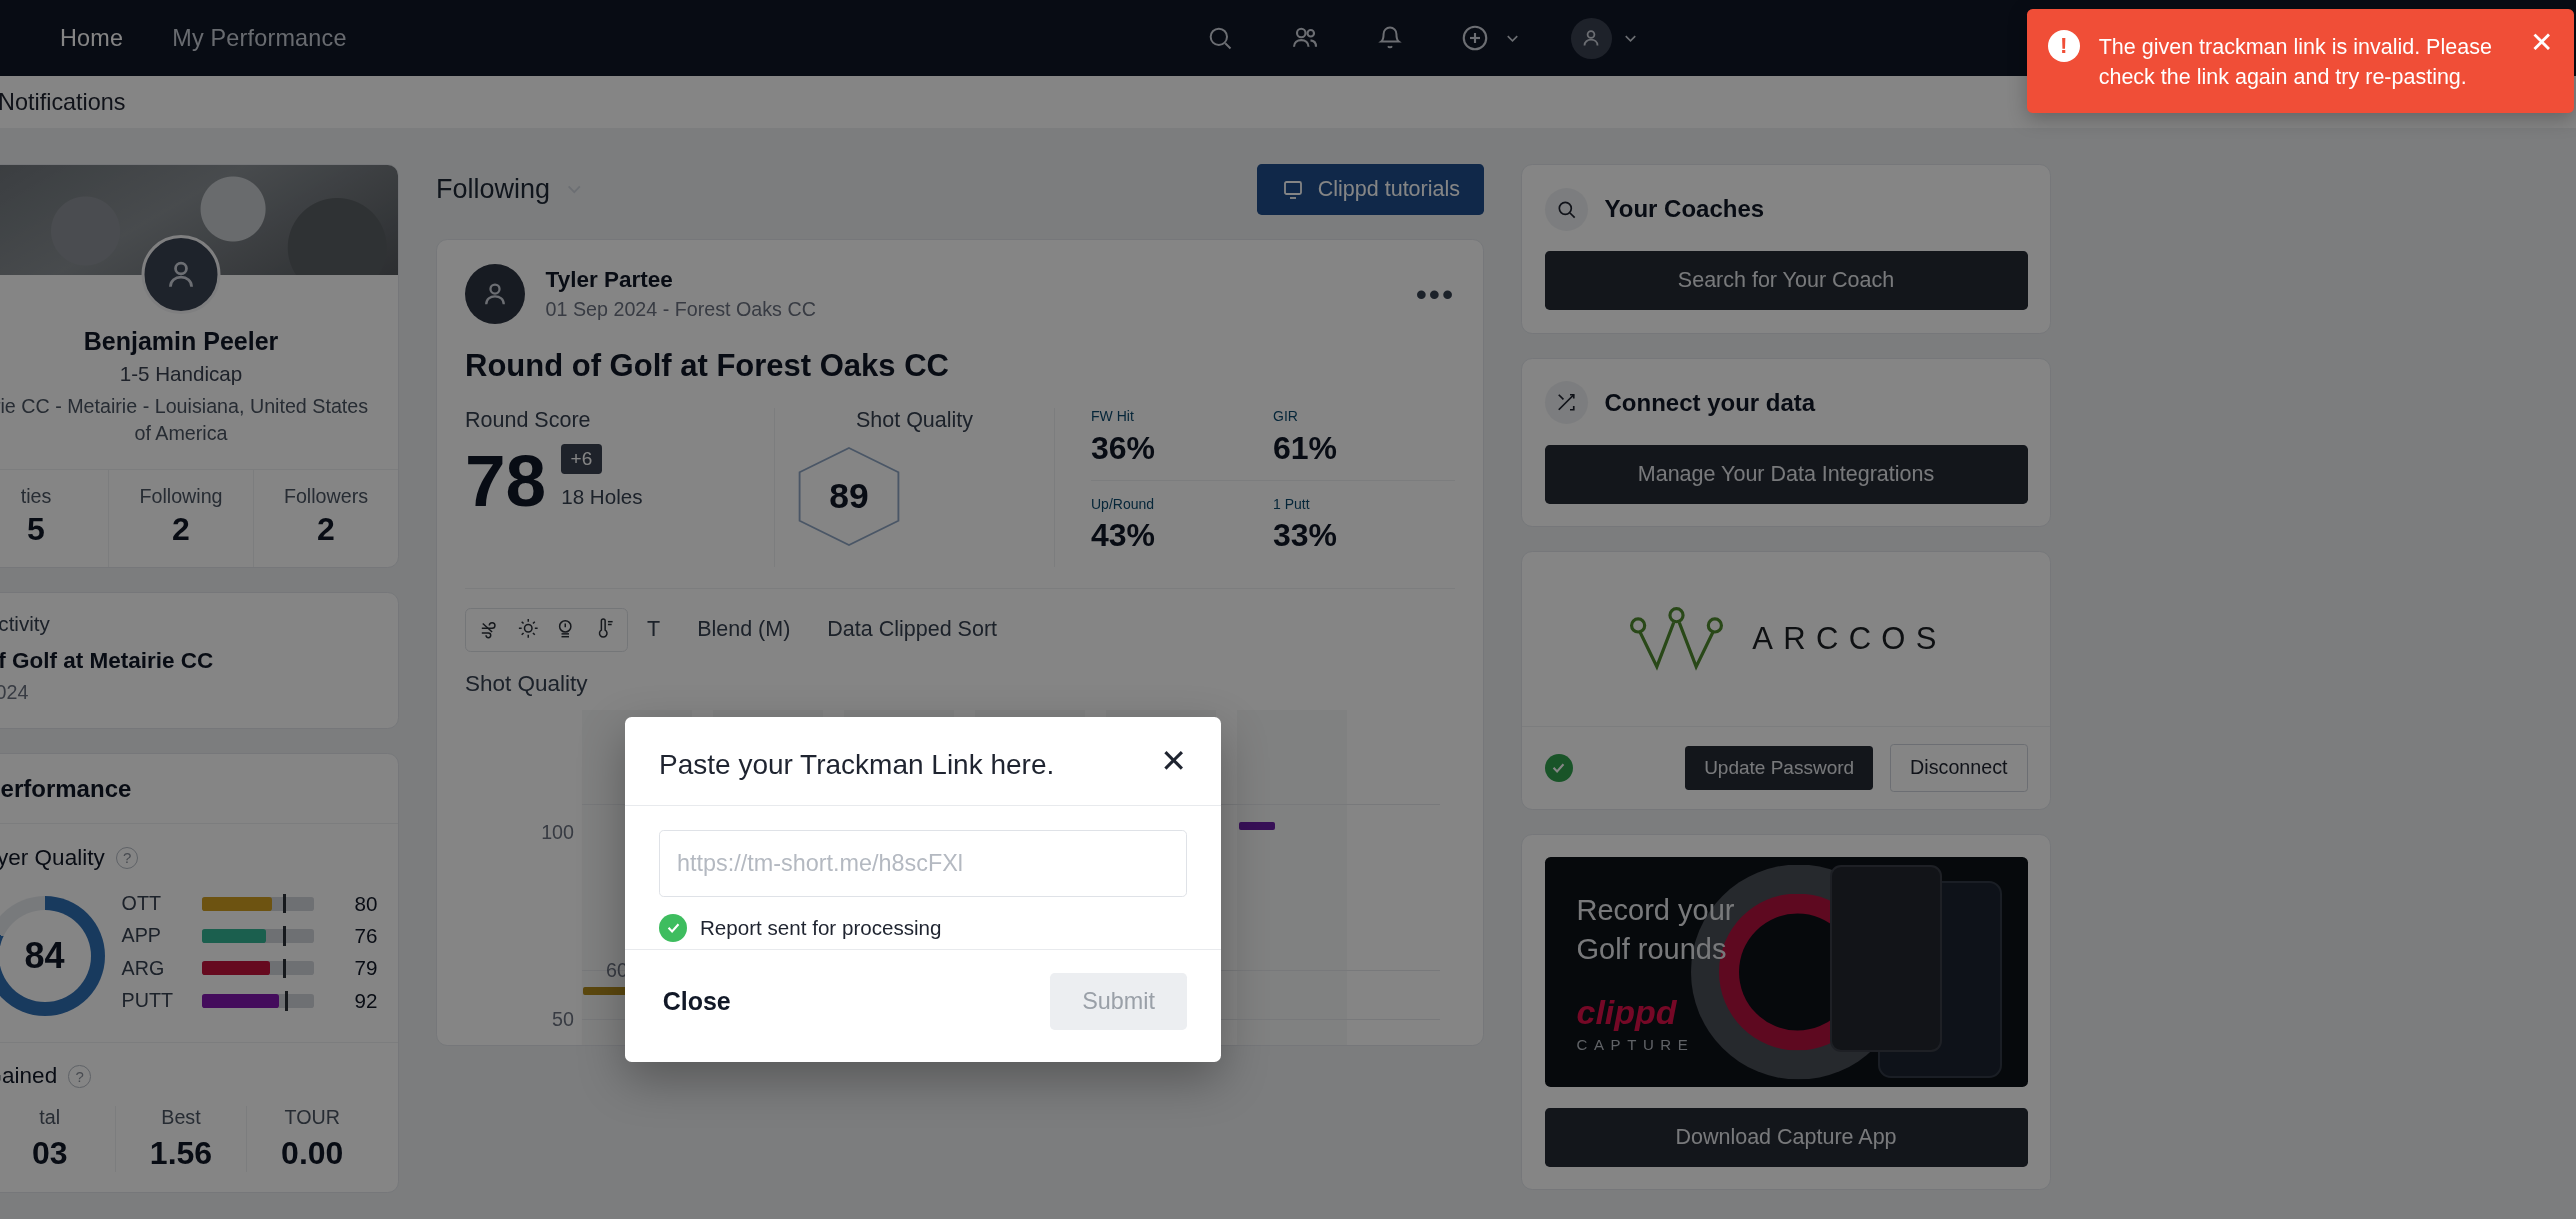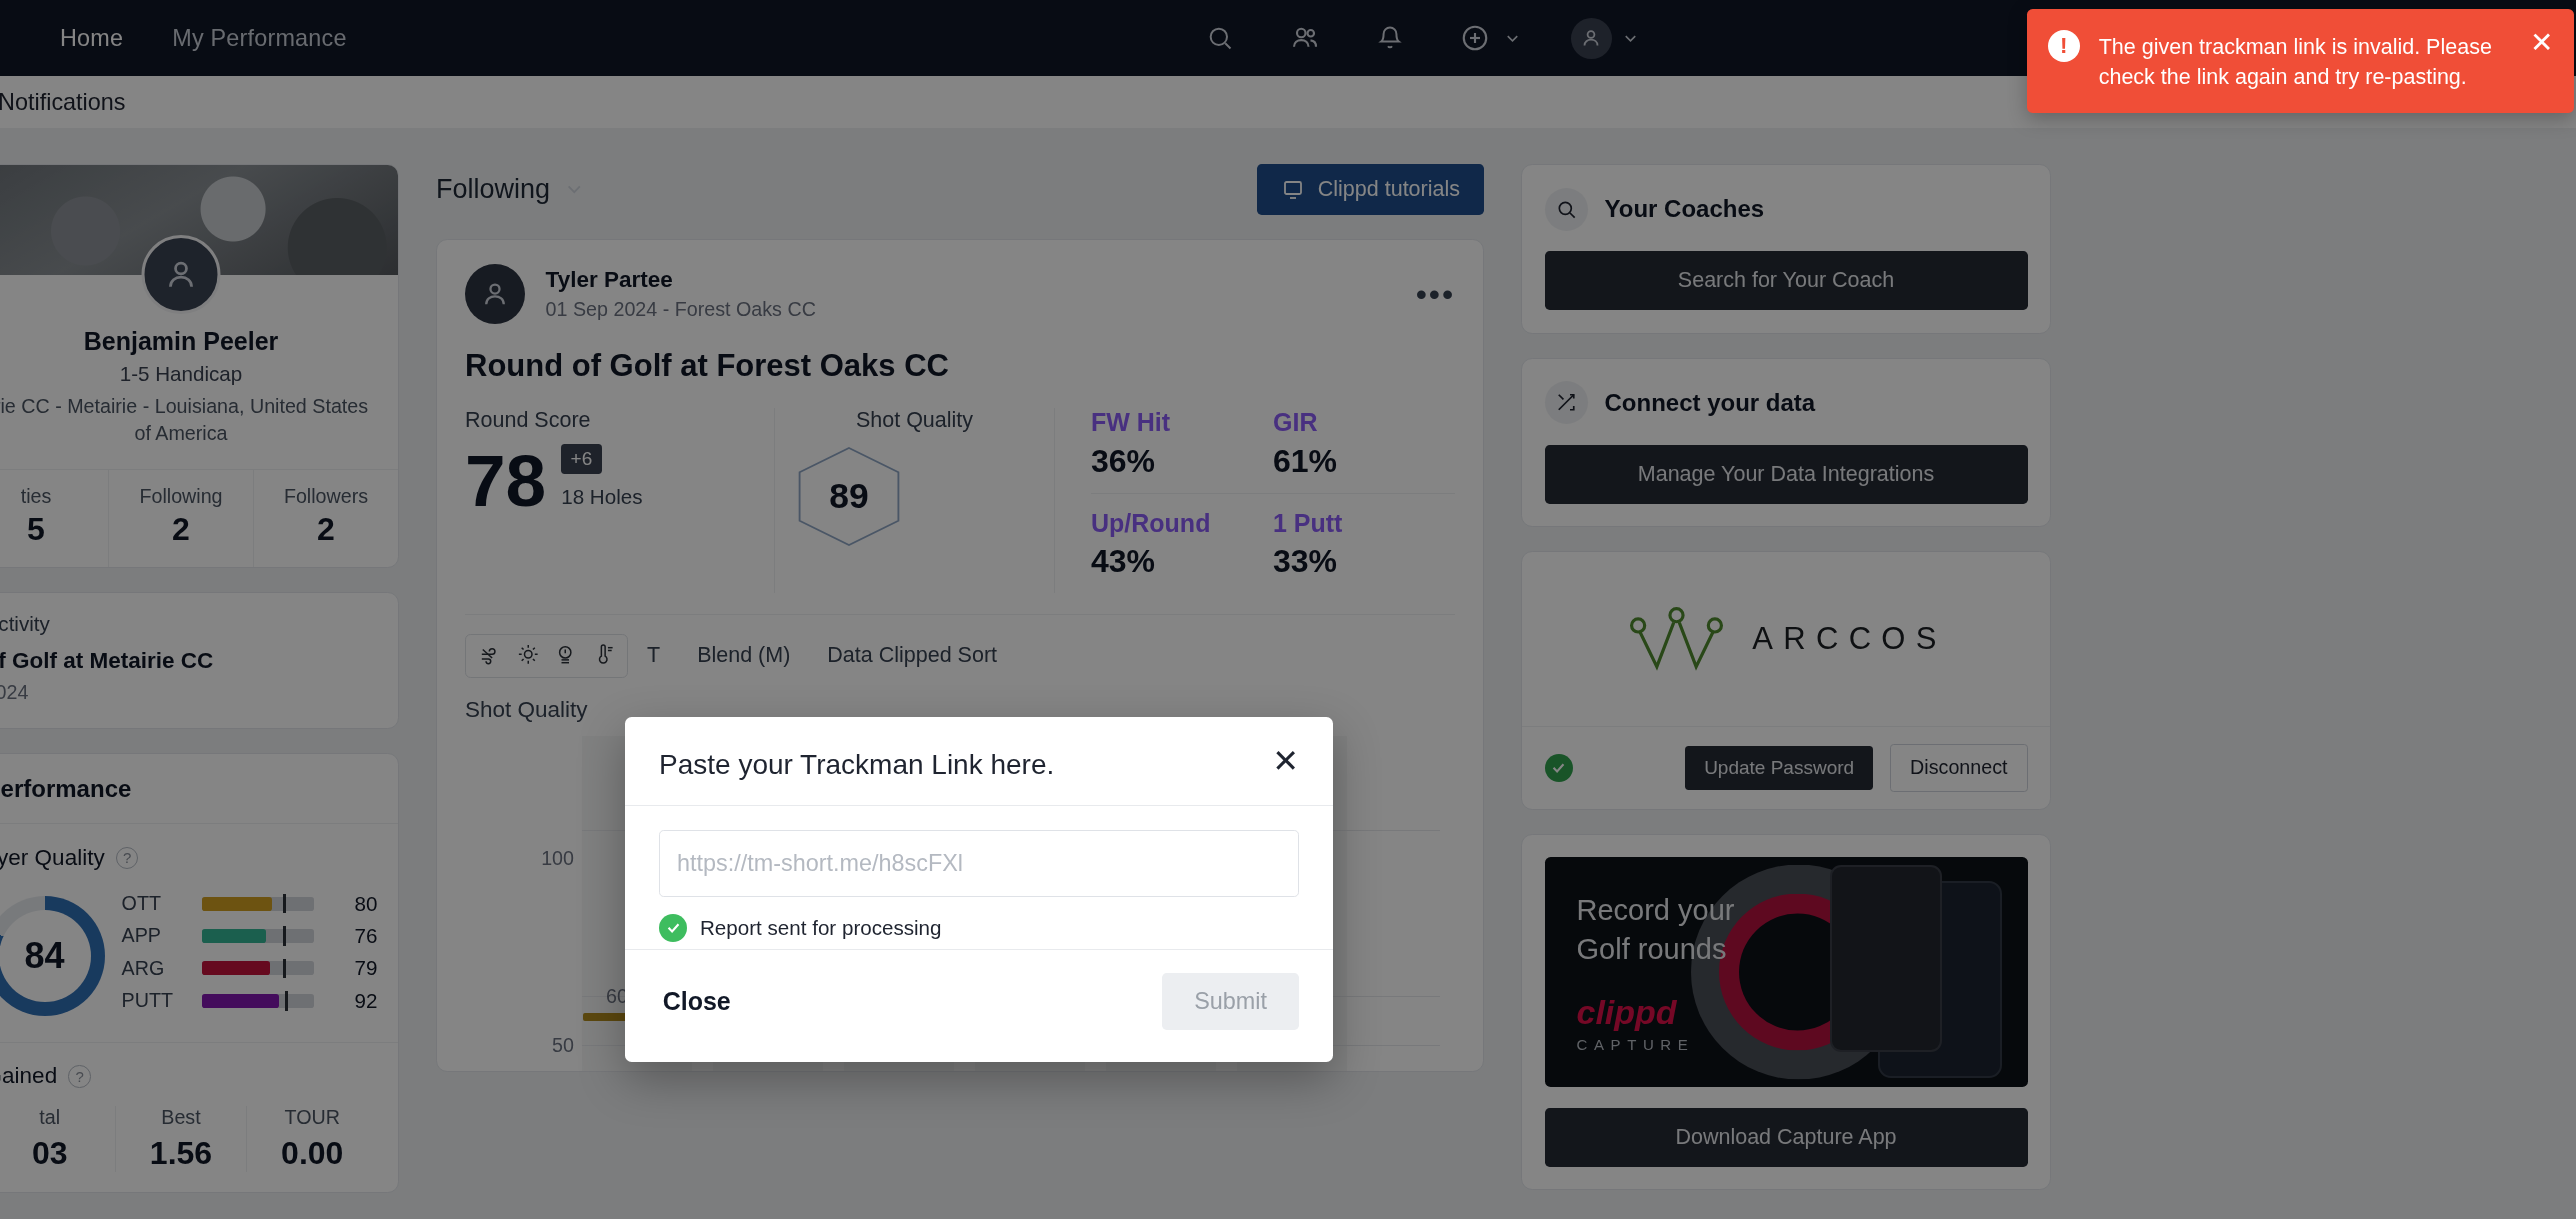--- a/index.html
+++ b/index.html
@@ -181,21 +181,21 @@
   .score-holes { font-size: 20.6px; color: #374151; margin-top: 11.2px; }
   .rr-sq {
     width: 281px; border-left: 0.9px solid #edeff2; border-right: 0.9px solid #edeff2;
     padding: 0 19px; text-align: center;
   }
   .hexwrap { margin-top: 11.2px; display: flex; }
   .rr-pct { flex: 1; padding-left: 36px; }
   .pct-grid { display: grid; grid-template-columns: 1fr 1fr; }
   .pct-cell { padding-bottom: 13px; }
   .pct-cell.bot { border-top: 0.9px solid #edeff2; padding-top: 15px; }
-  .pct-lab { font-size: 25px; color: #8b5cf6; font-weight: bold; }
+  .pct-lab { font-size: 14px; color: #0c4a6e; }
   .pct-val { font-size: 32px; font-weight: 700; color: #111827; margin-top: 5.6px; }
 
   .tabs-row { display: flex; align-items: center; gap: 19px; padding: 19px 0 11.2px; }
   .wx-box {
     display: flex; align-items: center; gap: 15px; border: 0.9px solid #dfe2e7;
     border-radius: 5.6px; padding: 8.4px 13px;
   }
   .wx-ic svg { stroke: #2b3038; fill: none; stroke-width: 1.6; }
   .tab-items { display: flex; gap: 37px; font-size: 21.5px; color: #374151; }
 
@@ -294,21 +294,21 @@
     margin-top: 20.6px; width: 100%; background: #252b35; color: #e6e8ec;
     border: none; border-radius: 4.7px; padding: 17px 0; font-size: 21.5px;
     font-family: inherit; cursor: pointer;
   }
 
   
   .scrim {
     position: absolute; inset: 0; background: rgba(0,0,0,.48); z-index: 40;
   }
   .modal {
-    position: absolute; left: 625px; top: 717px; width: 708px;
+    position: absolute; left: 625px; top: 717px; width: 596px;
     background: #ffffff; border-radius: 6.6px; z-index: 45;
     box-shadow: 0 17px 47px rgba(0,0,0,.3);
   }
   .modal-head {
     display: flex; align-items: flex-start; padding: 32px 34px 24px;
   }
   .modal-title { font-size: 28px; color: #1f2430; }
   .modal-x {
     margin-left: auto; font-size: 32px; line-height: .8; color: #1f2430;
     cursor: pointer; font-weight: 300;

